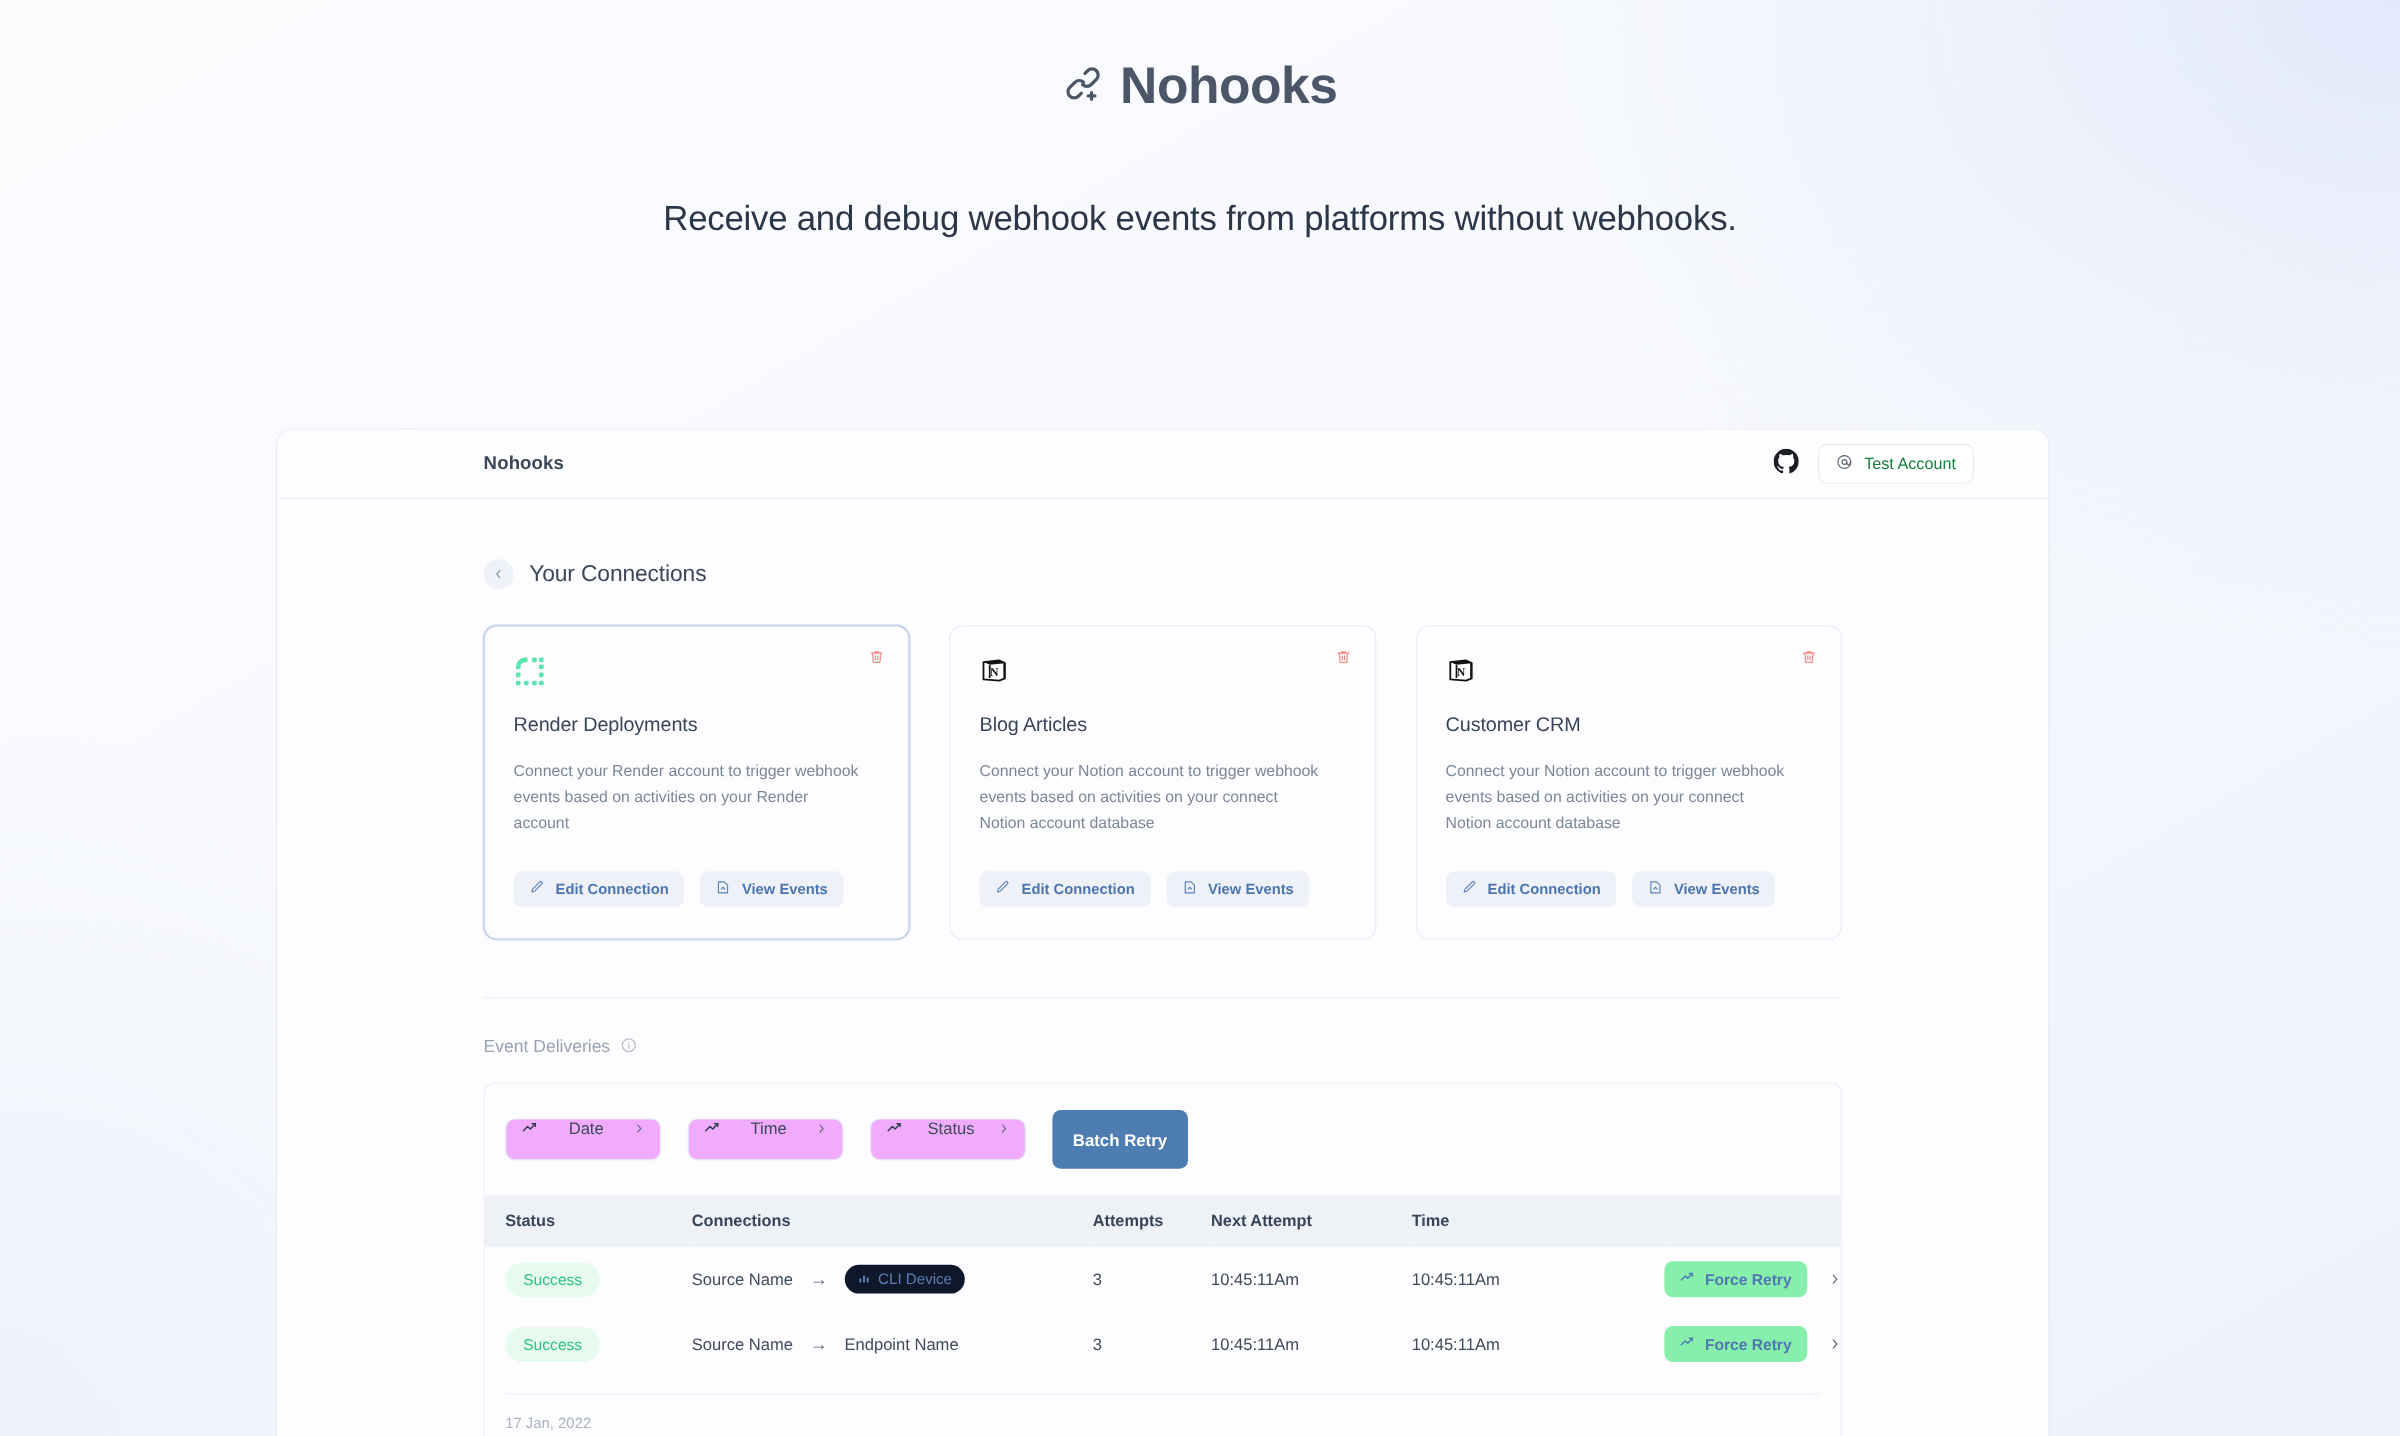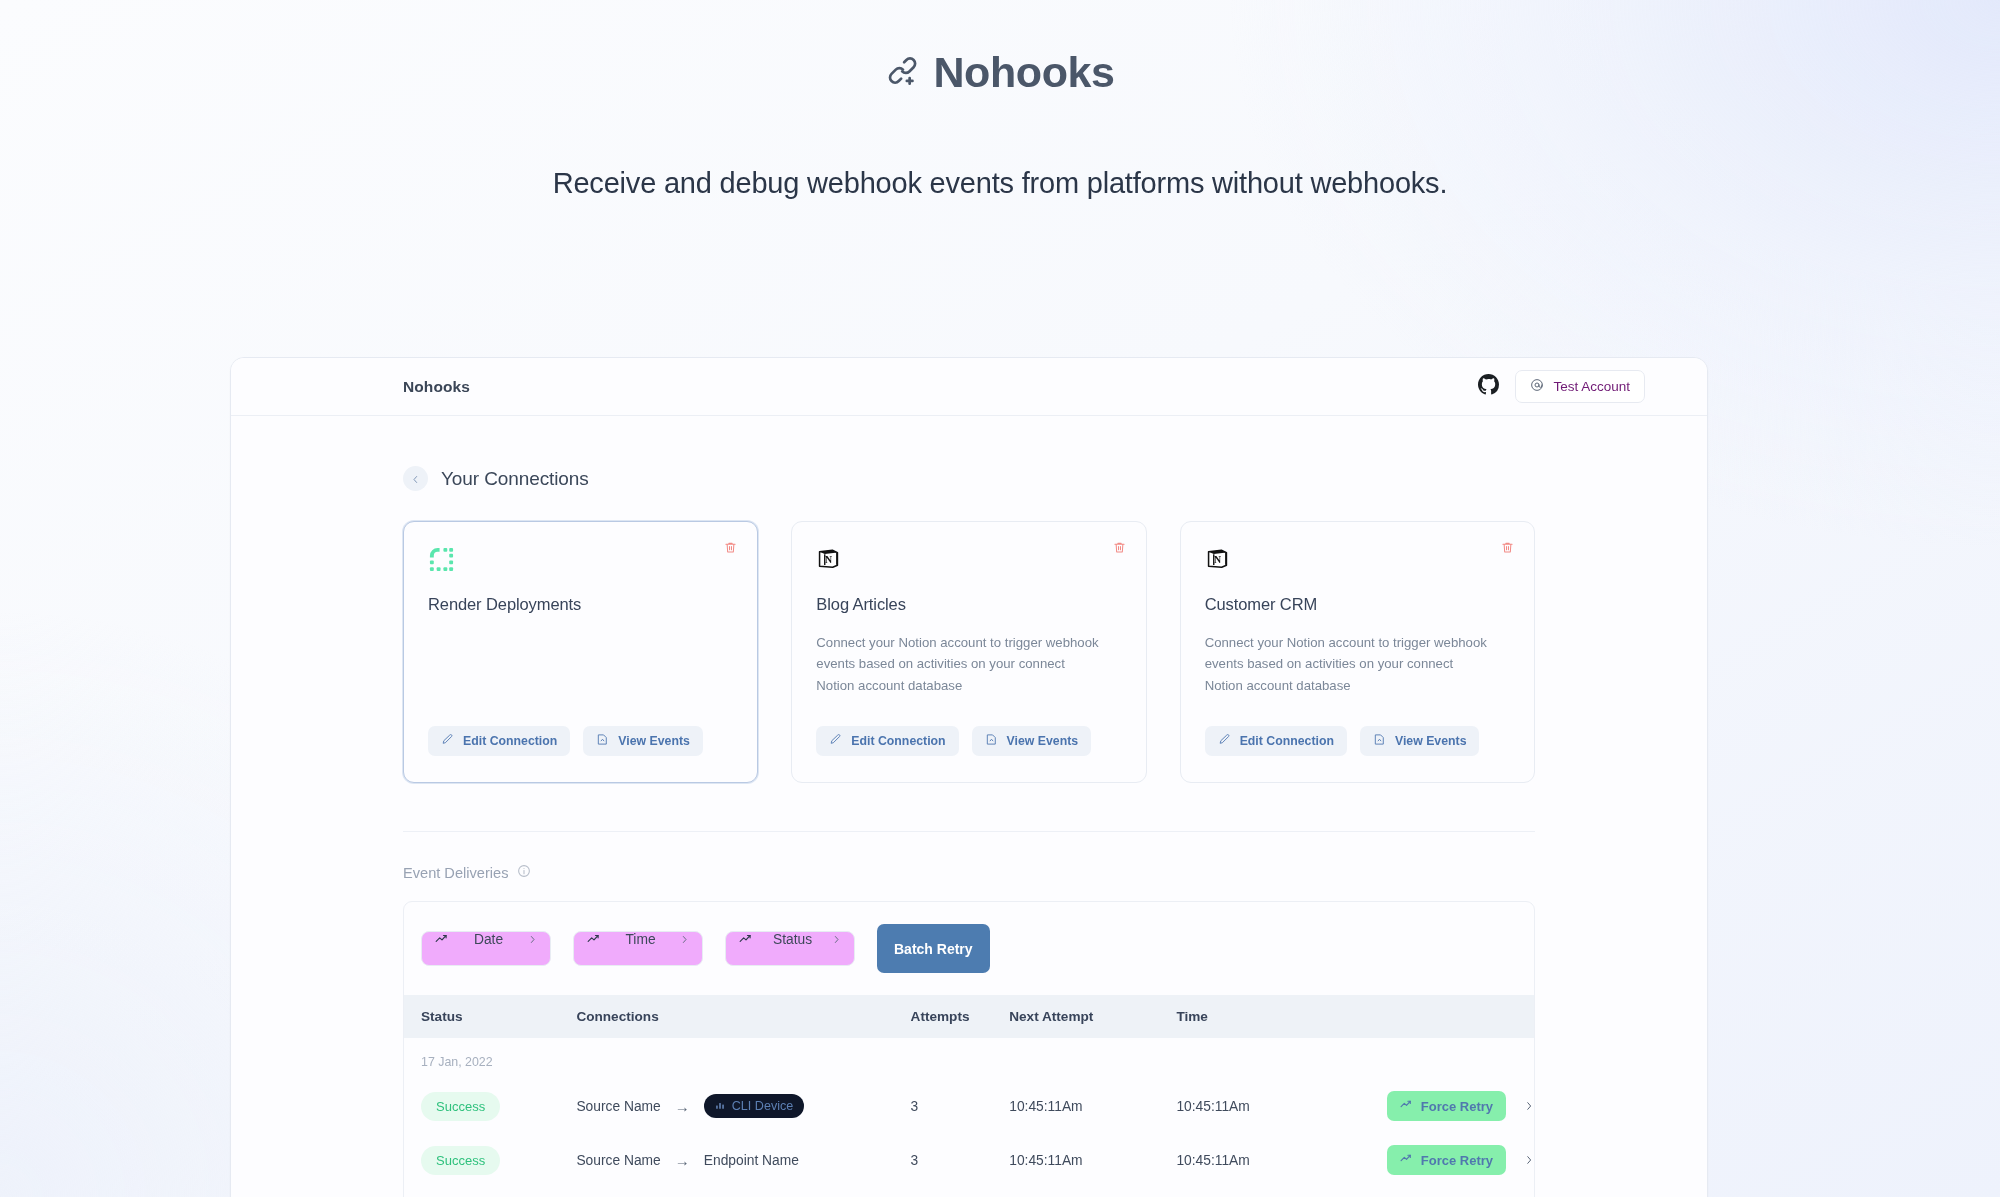--- a/index.html
+++ b/index.html
@@ -86,21 +86,21 @@
   .account-btn {
     display: inline-flex;
     align-items: center;
     gap: 9px;
     height: 33px;
     padding: 0 14px;
     border: 1px solid #e7eaf1;
     border-radius: 7px;
     background: #ffffff;
     font-size: 13.5px;
-    color: #701a75;
+    color: #15803d;
     cursor: pointer;
     white-space: nowrap;
   }
 
   
   .content { padding: 50px 172px 0 172px; }
 
   .section-head {
     display: flex;
     align-items: center;
@@ -391,20 +391,21 @@
               <rect x="16" y="22" width="4" height="4" rx="1"></rect>
               <rect x="22" y="22" width="4" height="4" rx="1"></rect>
               <rect x="22" y="15" width="4" height="4" rx="1"></rect>
               <rect x="22" y="8" width="4" height="4" rx="1"></rect>
               <rect x="22" y="2" width="4" height="4" rx="1"></rect>
               <rect x="16" y="2" width="4" height="4" rx="1"></rect>
             </g>
           </svg>
         </div>
         <div class="card-title">Render Deployments</div>
+        <div class="card-desc">Connect your Render account to trigger webhook events based on activities on your Render account</div>
         <div class="card-actions">
           <button class="ghost-btn">
             <span>
               <svg width="13" height="13" viewBox="0 0 24 24" fill="none" stroke="#5b81b6" stroke-width="1.8" stroke-linecap="round" stroke-linejoin="round">
                 <path d="M16.5 3.5a2.1 2.1 0 0 1 3 3L8 18l-4 1 1-4z"></path>
               </svg>
             </span>
             <span>Edit Connection</span>
           </button>
           <button class="ghost-btn">
@@ -569,23 +570,20 @@
             <th class="c-status">Status</th>
             <th class="c-sub">Connections</th>
             <th class="c-attempts">Attempts</th>
             <th class="c-next">Next Attempt</th>
             <th class="c-time">Time</th>
             <th class="c-act"></th>
           </tr>
         </thead>
         <tbody>
 
-          <tr class="date-row">
-            <td colspan="6">17 Jan, 2022</td>
-          </tr>
 
           <tr>
             <td>
               <span class="badge-success">Success</span>
             </td>
             <td>
               <div class="sub-cell">
                 <span>Source Name</span>
                 <span class="sub-arrow">→</span>
                 <span class="chip">

